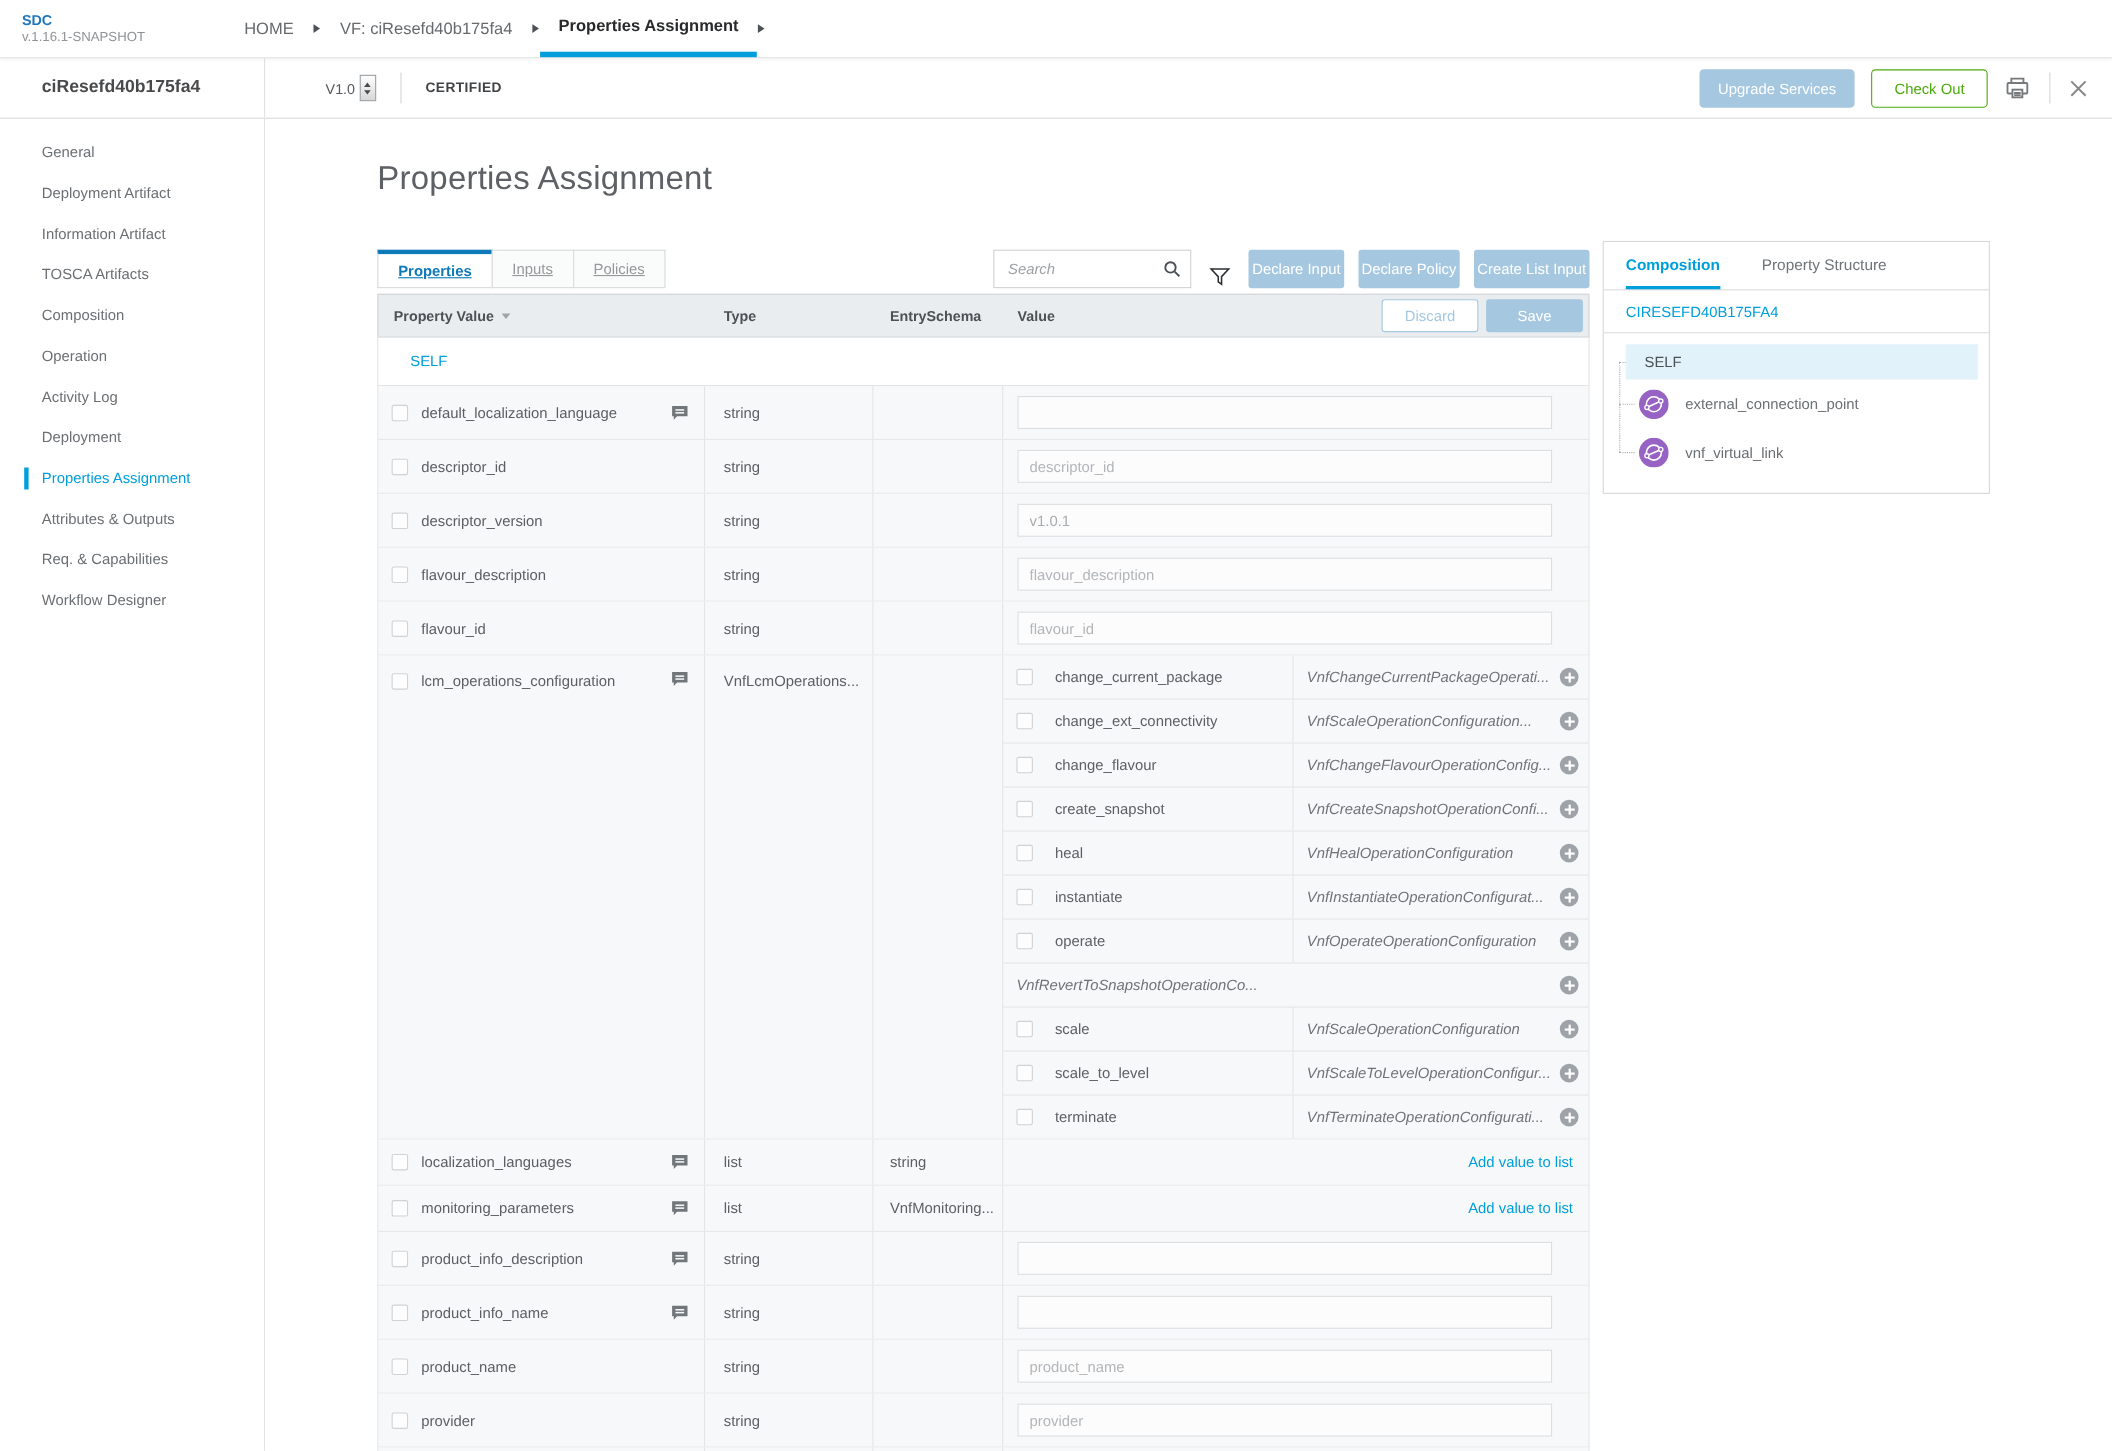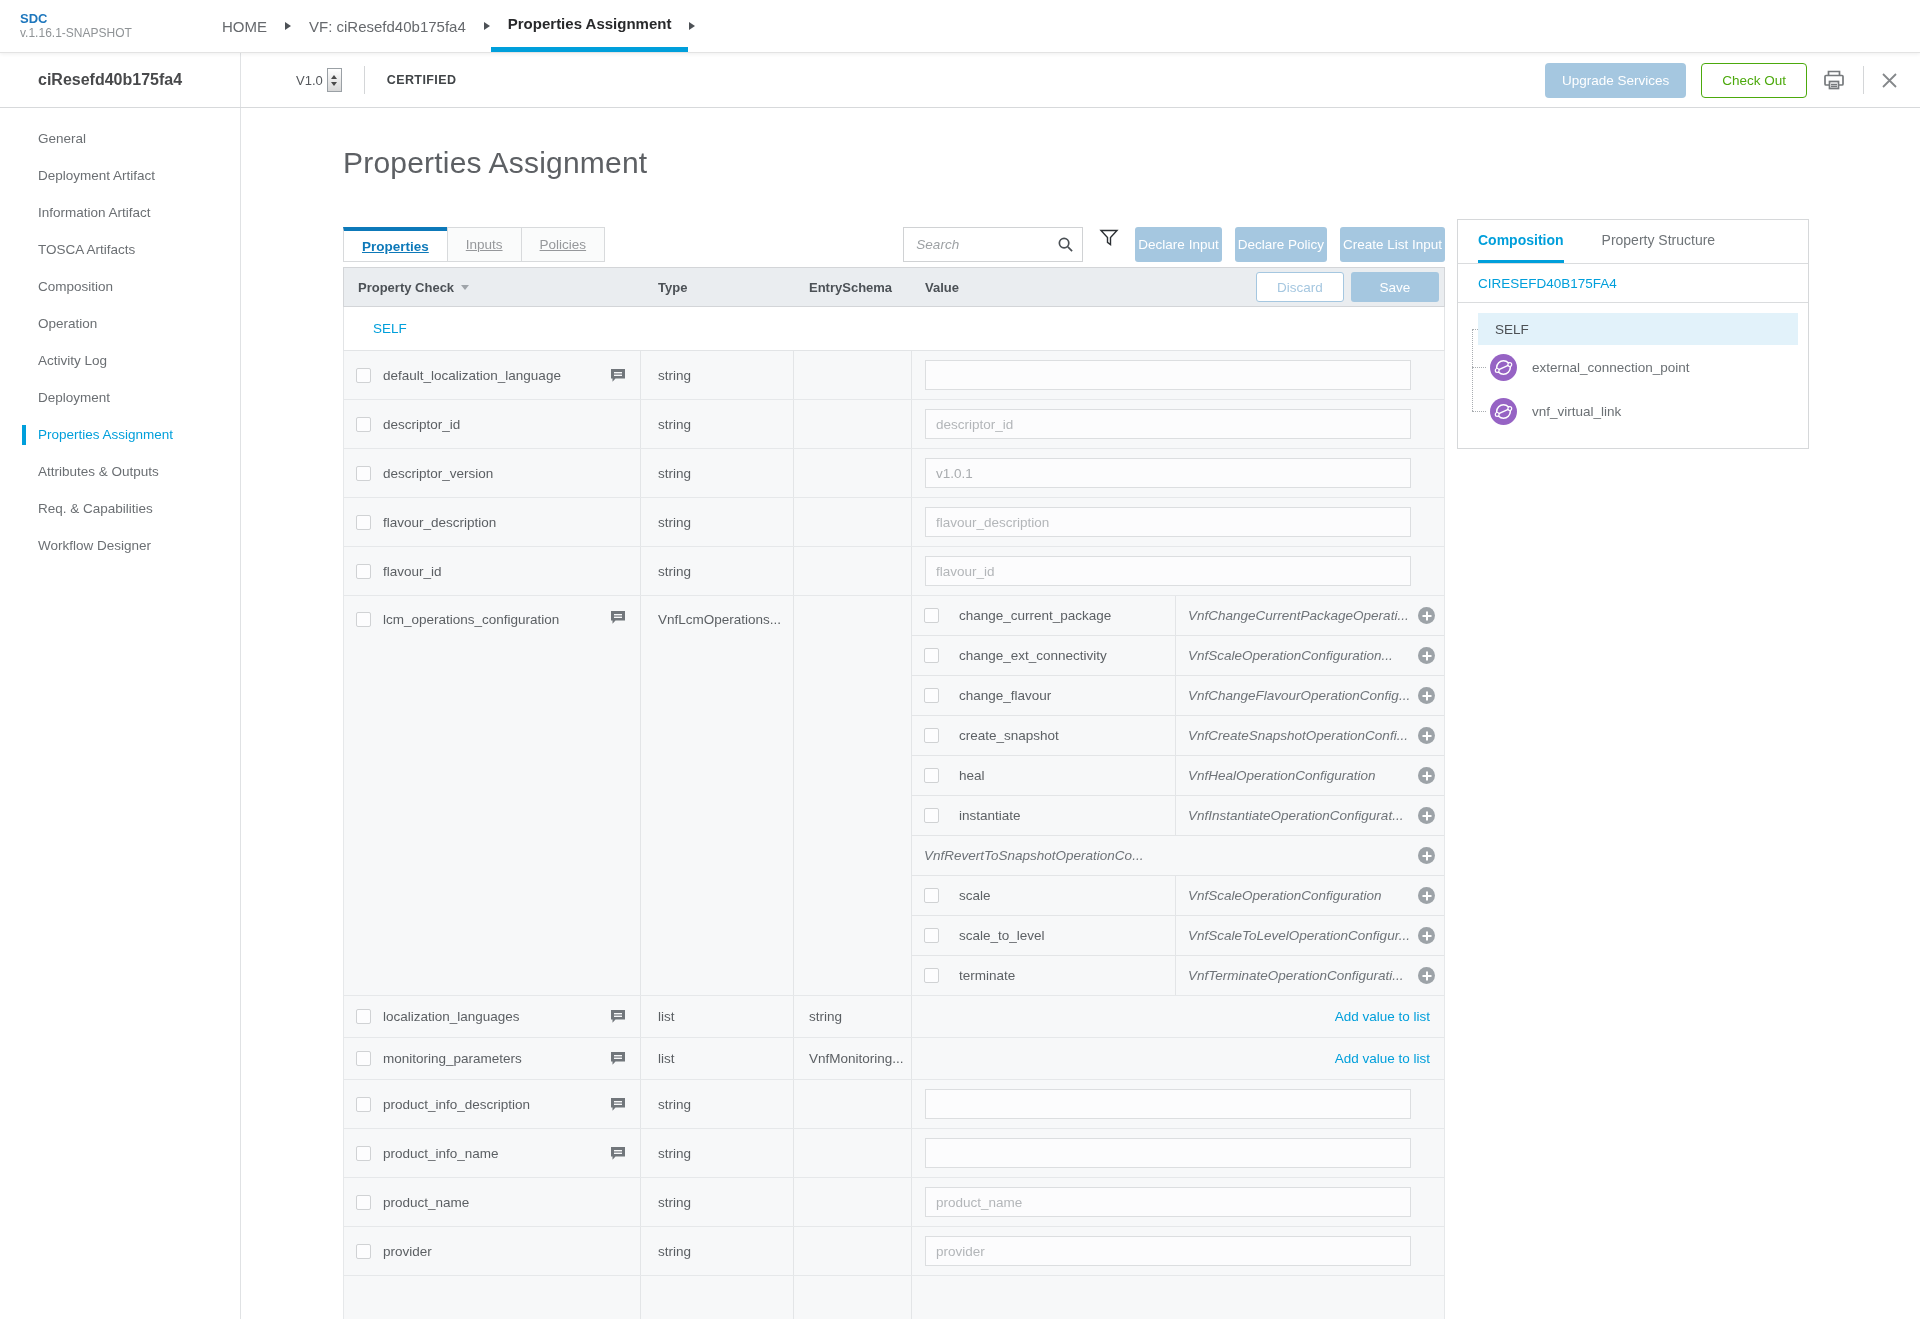--- a/index.html
+++ b/index.html
@@ -51,21 +51,21 @@
   .page-title { margin-top:38px; font-size:30px; font-weight:400; color:#5d6064; letter-spacing:.2px; }
   .workspace { display:flex; margin-top:47px; align-items:flex-start; }
   .assignment { width:1102px; flex:0 0 1102px; }
 
   
   .controls { display:flex; height:35px; margin-bottom:5px; }
   .tabs { display:flex; }
   .tab { display:flex; align-items:center; padding:0 18px; border:1px solid #d8dadc; background:#fafbfb;
          color:#96989b; font-size:13.5px; margin-right:-1px; box-sizing:border-box;text-decoration:underline; }
   .tab.active { background:#fff; border-top:4px solid #0d79b9; color:#0d79b9; font-weight:bold; }
-  .right-controls { margin-left:auto; display:flex; align-items:flex-start; gap:13px; }
+  .right-controls { margin-left:auto; display:flex; align-items:flex-end; gap:13px; }
   .search-wrap { position:relative; width:180px; height:35px; }
   .search-input { width:100%; height:100%; border:1px solid #d0d2d4; box-sizing:border-box; padding:0 32px 0 12px;
                   font-size:13.5px; font-family:inherit; color:#555; background:#fff; }
   .search-input::placeholder { font-style:italic; color:#9da1a4; }
   .search-icon { position:absolute; right:9px; top:9px; }
   .filter-icon { display:flex; align-items:center; margin:0 3px; }
   .btn-action { height:35px; background:#a5c7e0; color:#fff; border:none; border-radius:3px; font-size:13.5px;
                 padding:0 3px; font-family:inherit; }
 
   
@@ -303,21 +303,21 @@
                 </svg>
               </span>
               <button class="btn-action">Declare Input</button>
               <button class="btn-action">Declare Policy</button>
               <button class="btn-action">Create List Input</button>
             </div>
           </div>
 
           <div class="thead">
             <div class="th c-name">
-              <span>Property Check</span>
+              <span>Property Value</span>
               <span class="sort-caret"></span>
             </div>
             <div class="th c-type">
               <span>Type</span>
             </div>
             <div class="th c-entry">
               <span>EntrySchema</span>
             </div>
             <div class="th c-value">
               <span>Value</span>
@@ -509,20 +509,30 @@
                       <div class="n-left">
                         <span class="checkbox"></span>
                         <span class="nname">instantiate</span>
                       </div>
                       <div class="n-right">
                         <span class="ntype">VnfInstantiateOperationConfigurat...</span>
                         <span class="plus"></span>
                       </div>
                     </div>
 
+                    <div class="nrow">
+                      <div class="n-left">
+                        <span class="checkbox"></span>
+                        <span class="nname">operate</span>
+                      </div>
+                      <div class="n-right">
+                        <span class="ntype">VnfOperateOperationConfiguration</span>
+                        <span class="plus"></span>
+                      </div>
+                    </div>
 
                     <div class="nrow">
                       <div class="n-right">
                         <span class="ntype">VnfRevertToSnapshotOperationCo...</span>
                         <span class="plus"></span>
                       </div>
                     </div>
 
                     <div class="nrow">
                       <div class="n-left">

